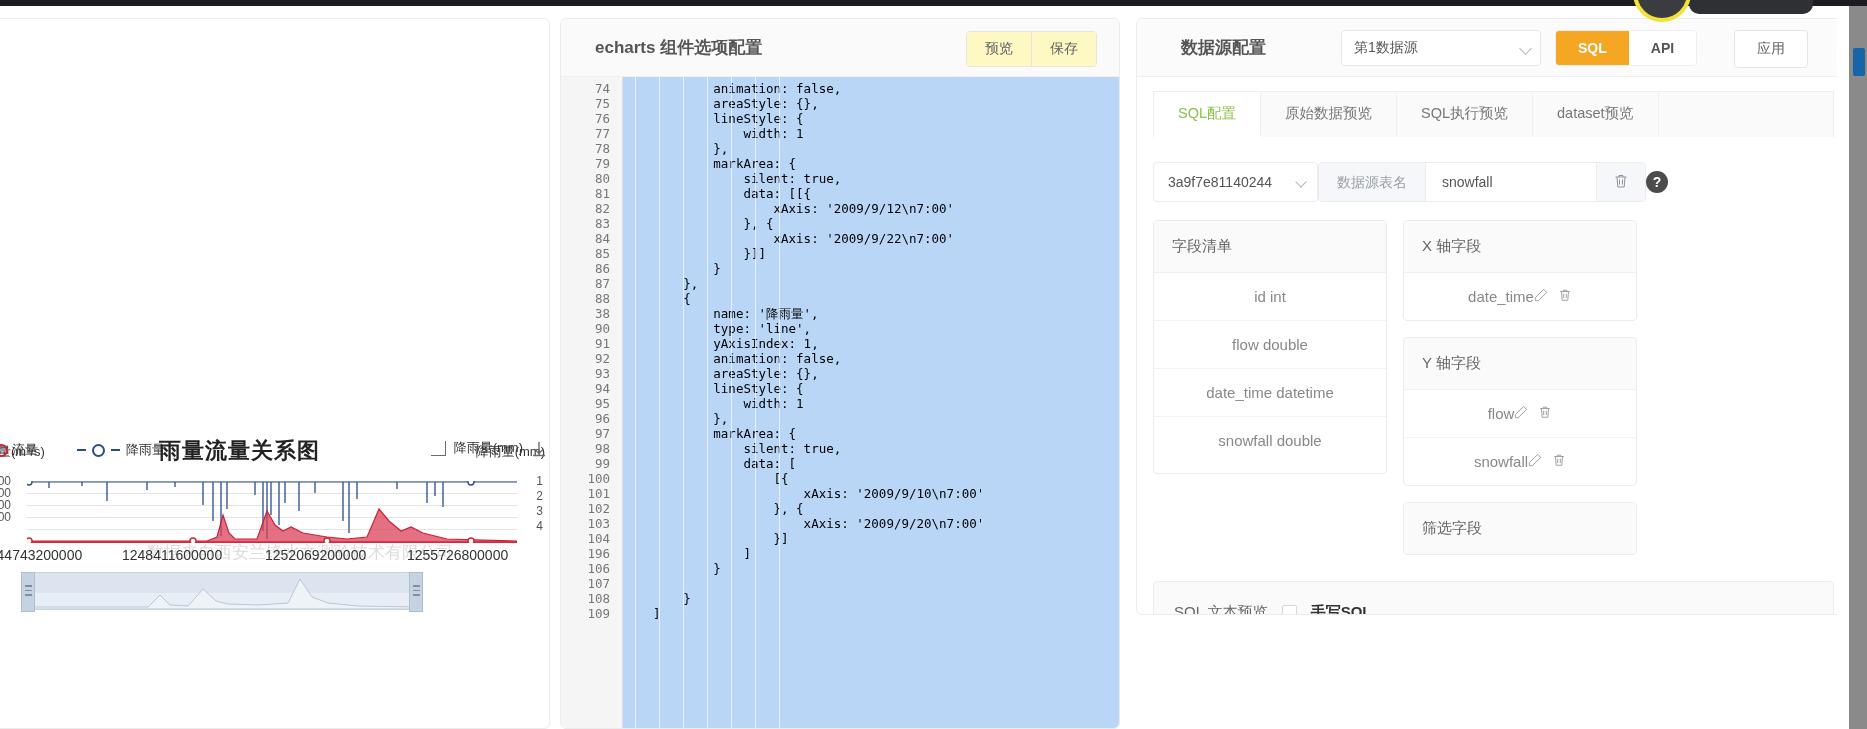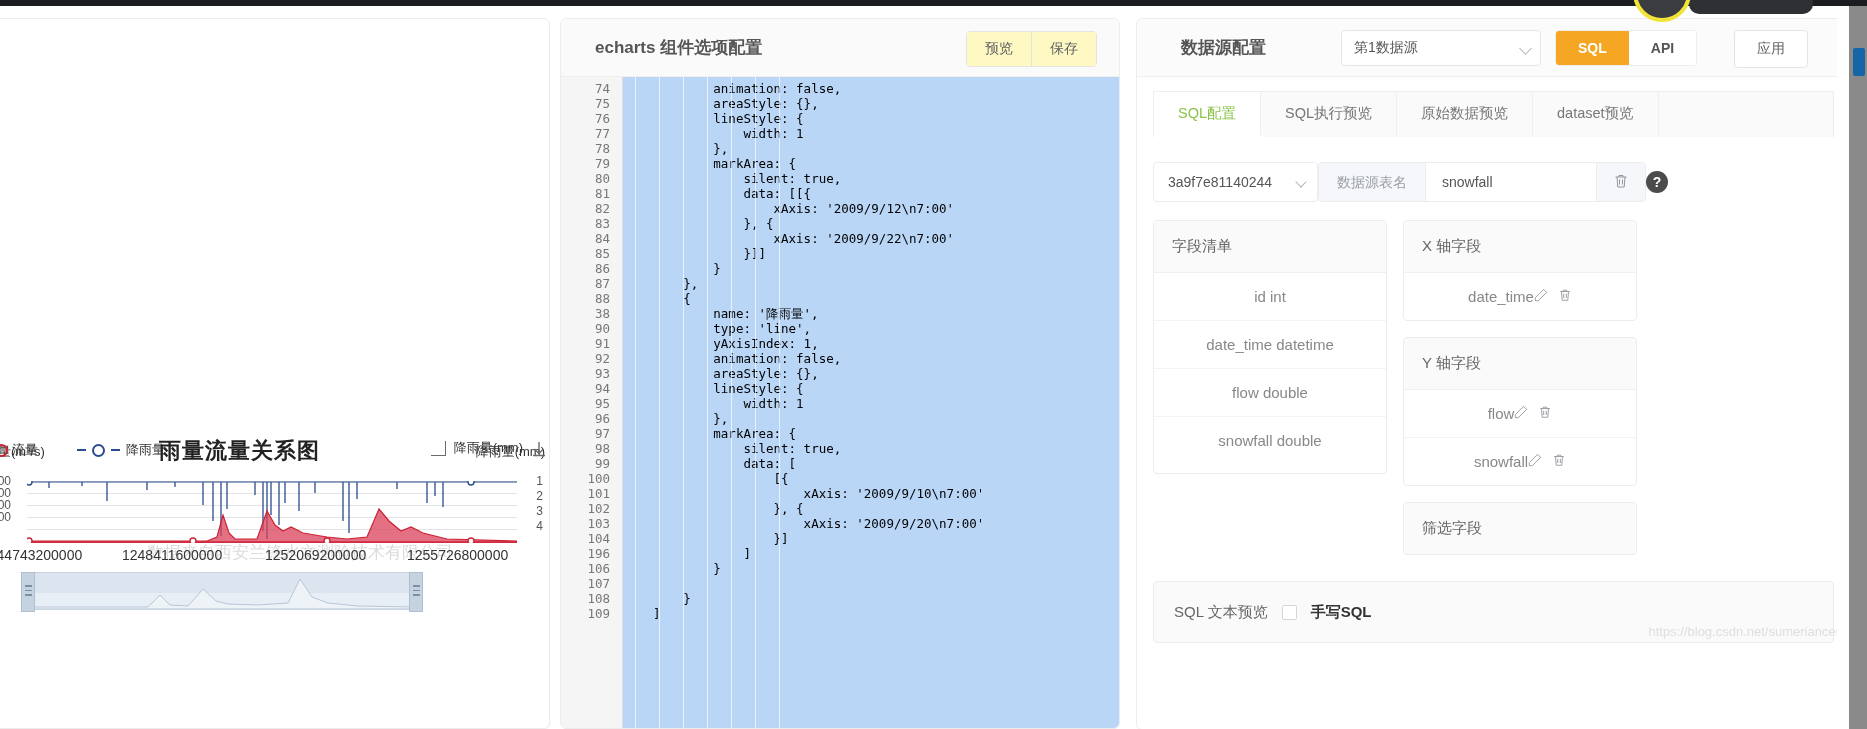--- a/index.html
+++ b/index.html
@@ -67,21 +67,21 @@
 
   .editor { position:relative; height:653px; background:#fff; display:flex; font-family:"DejaVu Sans Mono","Liberation Mono",monospace; }
   .gutter { width:62px; background:#f5f5f5; border-right:1px solid #ddd; padding-top:4px; flex:0 0 62px;}
   .gutter div { height:15px; line-height:15px; font-size:12.5px; color:#777; text-align:right; padding-right:12px;}
   .codearea { position:relative; flex:1; background:#b9d6f7; padding-top:4px; overflow:hidden;}
   .codearea .ln { height:15px; line-height:15px; font-size:12.5px; color:#000000; white-space:pre; }
   .ind { position:absolute; top:0; bottom:0; width:1px; background:rgba(255,255,255,.65); }
 
   
   .ds-panel {
-    position:absolute; left:1136px; top:18px; width:715px; height:712px;
+    position:absolute; left:1136px; top:18px; width:715px; height:597px;
     background:#fff; border:1px solid #ececec; border-radius:6px; overflow:hidden;
   }
   .ds-head { position:relative; height:58px; background:#fbfbfb; border-bottom:1px solid #efefef;}
   .ds-head .t { position:absolute; left:44px; top:17px; font-size:17px; font-weight:bold; color:#555;}
   .ds-select { position:absolute; left:204px; top:11px; width:200px; height:36px; border:1px solid #e6e6e6;
                border-radius:4px; background:#fff; font-size:14px; color:#555; padding:8px 12px; }
   .ds-select .cv { position:absolute; left:12px; top:8px;}
   .caret { position:absolute; right:10px; top:13px; width:9px; height:9px; border-right:1.6px solid #b5b5b5;
            border-bottom:1.6px solid #b5b5b5; transform:rotate(45deg); }
   .seg { position:absolute; left:418px; top:11px; display:flex; border:1px solid #eee; border-radius:4px; overflow:hidden;}
@@ -369,22 +369,22 @@
       <div class="seg">
         <button class="on">SQL</button>
         <button>API</button>
       </div>
       <button class="apply-btn">应用</button>
     </div>
 
     <div class="ds-body">
       <div class="tabs">
         <div class="tab on">SQL配置</div>
+        <div class="tab">原始数据预览</div>
         <div class="tab">SQL执行预览</div>
-        <div class="tab">原始数据预览</div>
         <div class="tab">dataset预览</div>
       </div>
 
       <div class="row1">
         <div class="tbl-select">
           <span class="cv">3a9f7e81140244</span>
           <span class="caret" style="right:12px;top:15px;width:8px;height:8px;"></span>
         </div>
         <div class="grp">
           <span class="lbl">数据源表名</span>
@@ -400,24 +400,24 @@
 
       <div class="cards">
         <div class="col">
           <div class="card tall">
             <div class="ch">字段清单</div>
             <div class="body">
               <div class="ci">
                   <span>id int</span>
                 </div>
               <div class="ci">
-                  <span>date_time datetime</span>
+                  <span>flow double</span>
                 </div>
               <div class="ci">
-                  <span>flow double</span>
+                  <span>date_time datetime</span>
                 </div>
               <div class="ci">
                   <span>snowfall double</span>
                 </div>
             </div>
           </div>
         </div>
 
         <div class="col">
           <div class="card">

